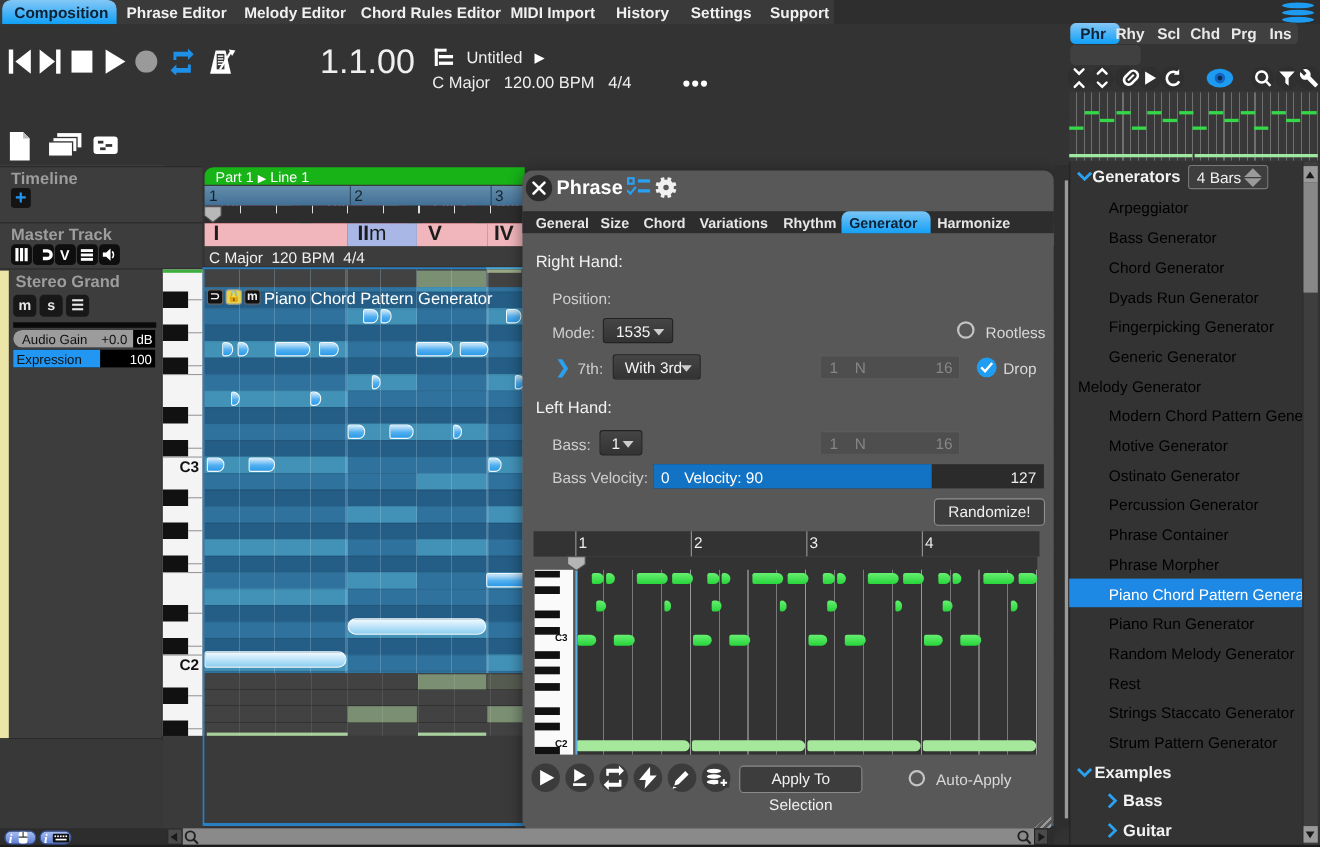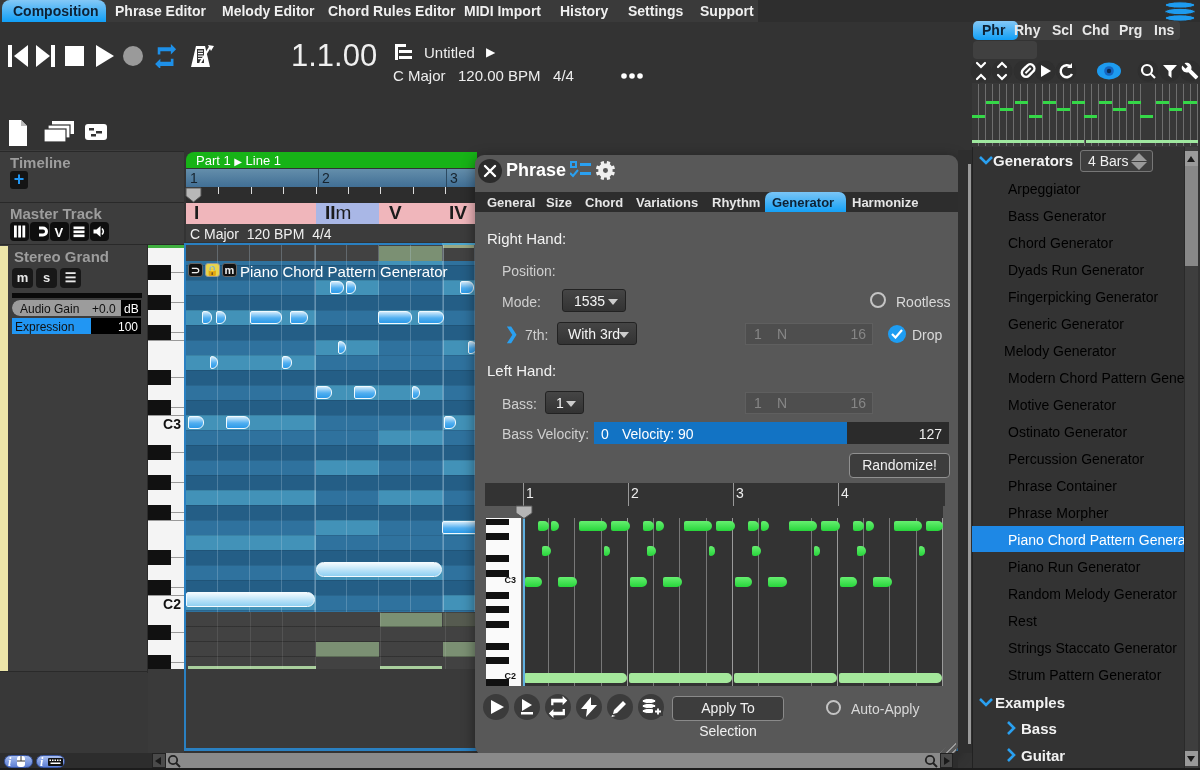--- a/index.html
+++ b/index.html
@@ -426,21 +426,21 @@
 <span class="abs" style="left:585px;">Chord</span>
 <span class="abs" style="left:636px;">Variations</span>
 <span class="abs" style="left:712px;">Rhythm</span>
 <span class="abs" style="left:772px;color:#0d2134;">Generator</span>
 <span class="abs" style="left:852px;">Harmonize</span>
 </div>
 
 <div class="abs" style="left:487px;top:230px;color:#f2f2f2;font-size:15px;">Right Hand:</div>
 <div class="abs" style="left:502px;top:263px;color:#cfcfcf;font-size:14px;">Position:</div>
 <div class="abs" style="left:502px;top:294px;color:#cfcfcf;font-size:14px;">Mode:</div>
-<div class="dd abs" style="left:548px;top:289px;width:64px;height:23px;margin-left:14px;">
+<div class="dd abs" style="left:548px;top:289px;width:64px;height:23px;">
       <span style="padding-left:11px;">1535</span>
       <i></i>
     </div>
 <div class="abs" style="left:870px;top:292px;width:16px;height:16px;border:2px solid #c4c4c4;border-radius:50%;"></div>
 <div class="abs" style="left:896px;top:294px;color:#d8d8d8;font-size:14px;">Rootless</div>
 <div class="abs b" style="left:505px;top:324px;color:#2aa0f0;font-size:16px;">❯</div>
 <div class="abs" style="left:525px;top:327px;color:#cfcfcf;font-size:14px;">7th:</div>
 <div class="dd abs" style="left:557px;top:322px;width:80px;height:23px;">
       <span style="padding-left:10px;">With 3rd</span>
       <i></i>
@@ -597,21 +597,21 @@
 <div id="genlist" class="abs" style="left:972px;top:175px;width:212px;color:#e2e2e2;font-size:14px;"></div>
 <style>.gi{position:absolute;left:36px;white-space:nowrap;overflow:hidden;width:176px;}</style>
 <div class="abs" style="left:972px;top:526px;width:212px;height:26px;background:#1e88e5;"></div>
 <div class="abs" style="left:0;top:0;">
 <span class="abs gi" style="left:1008px;top:181px;">Arpeggiator</span>
 <span class="abs gi" style="left:1008px;top:208px;">Bass Generator</span>
 <span class="abs gi" style="left:1008px;top:235px;">Chord Generator</span>
 <span class="abs gi" style="left:1008px;top:262px;">Dyads Run Generator</span>
 <span class="abs gi" style="left:1008px;top:289px;">Fingerpicking Generator</span>
 <span class="abs gi" style="left:1008px;top:316px;">Generic Generator</span>
-<span class="abs gi" style="left:1004px;top:343px;">Melody Generator</span>
+<span class="abs gi" style="left:948px;top:343px;text-align:center;">Melody Generator</span>
 <span class="abs gi" style="left:1008px;top:370px;width:176px;">Modern Chord Pattern Gene</span>
 <span class="abs gi" style="left:1008px;top:397px;">Motive Generator</span>
 <span class="abs gi" style="left:1008px;top:424px;">Ostinato Generator</span>
 <span class="abs gi" style="left:1008px;top:451px;">Percussion Generator</span>
 <span class="abs gi" style="left:1008px;top:478px;">Phrase Container</span>
 <span class="abs gi" style="left:1008px;top:505px;">Phrase Morpher</span>
 <span class="abs gi" style="left:1008px;top:532px;color:#fff;">Piano Chord Pattern Genera</span>
 <span class="abs gi" style="left:1008px;top:559px;">Piano Run Generator</span>
 <span class="abs gi" style="left:1008px;top:586px;">Random Melody Generator</span>
 <span class="abs gi" style="left:1008px;top:613px;">Rest</span>

